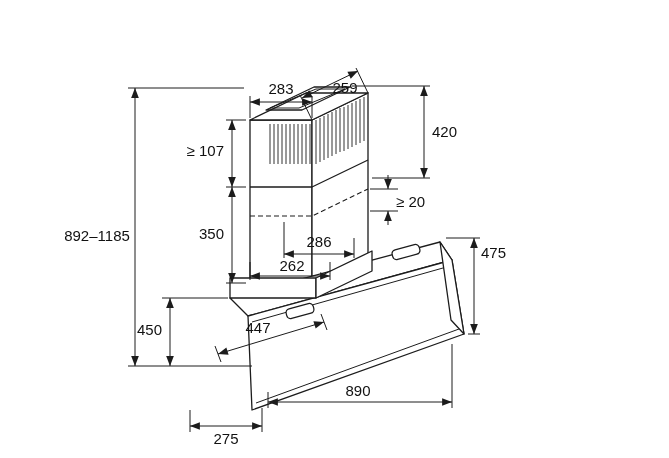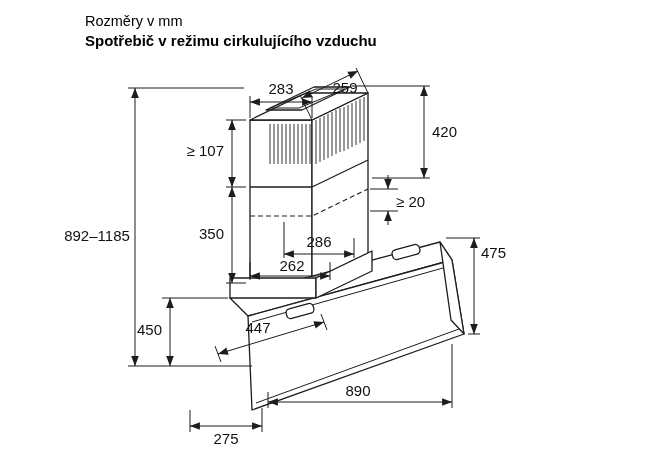--- a/index.html
+++ b/index.html
@@ -15,24 +15,20 @@
   .dash{fill:none;stroke:#1c1c1c;stroke-width:1.1;stroke-dasharray:5,3;}
   .hatch{fill:none;stroke:#1c1c1c;stroke-width:0.9;}
   .ext{fill:none;stroke:#1c1c1c;stroke-width:1;}
   .dim{fill:none;stroke:#1c1c1c;stroke-width:1;}
 </style>
 </head>
 <body>
 
 <div class="page">
 
-  <div class="titles">
-    <div class="t-units">Rozměry v mm</div>
-    <div class="t-main">Spotřebič v režimu cirkulujícího vzduchu</div>
-  </div>
 
   <svg width="669" height="458" viewBox="0 0 669 458">
     <defs>
       <marker id="ar" viewBox="0 0 10 8" refX="9.5" refY="4" markerWidth="11" markerHeight="9" orient="auto-start-reverse" markerUnits="userSpaceOnUse">
         <path d="M0.5,0.5 L9.5,4 L0.5,7.5 Z" fill="#1c1c1c"></path>
       </marker>
     </defs>
 
     <g>
       <path class="shape" d="M250,120 H312 V283 H250 Z"></path>

